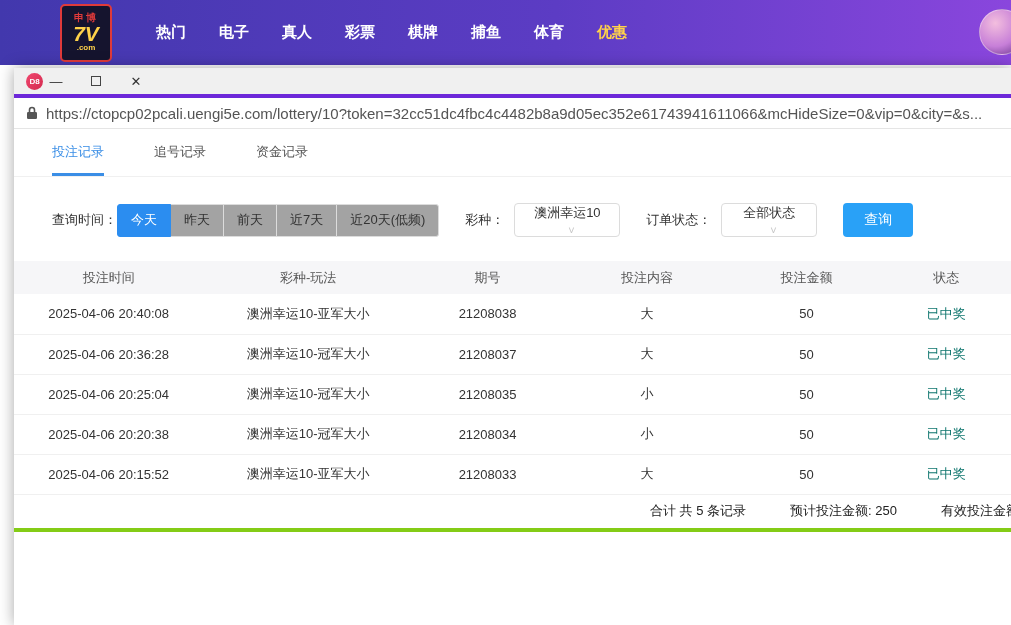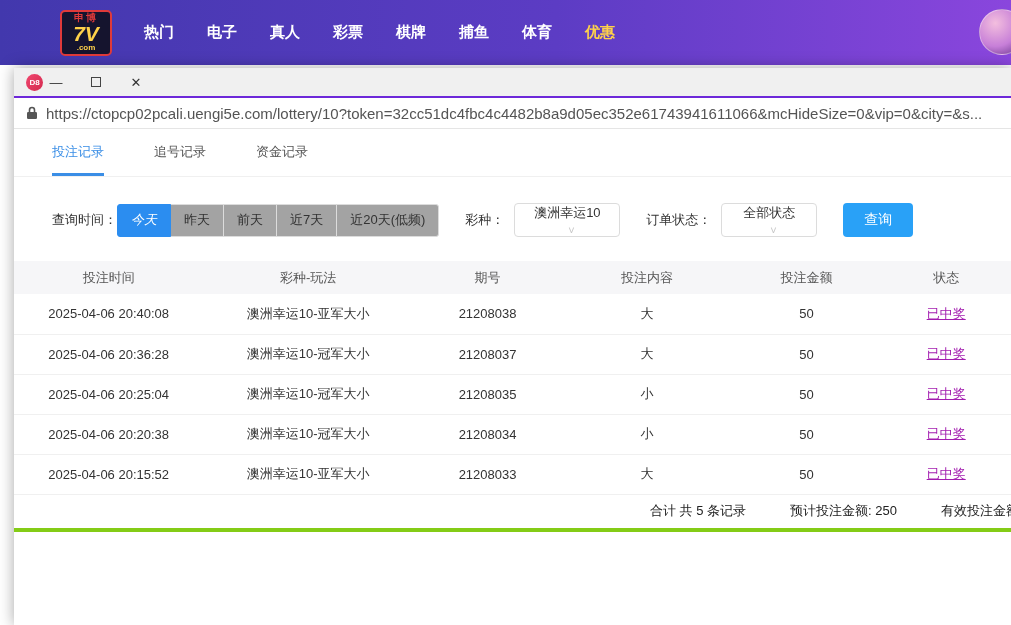--- a/index.html
+++ b/index.html
@@ -3,37 +3,37 @@
 <meta charset="utf-8">
 <style>
   * { margin:0; padding:0; box-sizing:border-box; }
   html,body { width:1011px; height:625px; overflow:hidden; background:#ffffff;
     font-family:"Liberation Sans","DejaVu Sans",sans-serif; }
 
   
   .topbar { position:absolute; top:0; left:0; width:1011px; height:65px;
     background:linear-gradient(90deg,#4238ad 0%,#5c3cc4 55%,#8a46dd 100%);
     display:flex; align-items:center; }
-  .logo { margin-left:60px; width:52px; height:46px; background:#15142e;
+  .logo { margin-left:60px; width:52px; height:58px; background:#15142e;
     border:2px solid #e03a3a; border-radius:5px; display:flex; flex-direction:column;
     align-items:center; justify-content:center; line-height:1; flex:none; }
   .logo-top { color:#e03a3a; font-size:10px; font-weight:bold; letter-spacing:2px; }
   .logo-main { color:#ffd24a; font-size:21px; font-weight:bold; font-style:italic; }
   .logo-bottom { color:#ffd24a; font-size:8px; font-weight:bold; }
-  .nav { display:flex; margin-left:32px; gap:33px; }
+  .nav { display:flex; margin-left:44px; gap:33px; }
   .nav-item { color:#fff; font-size:15px; font-weight:bold; cursor:pointer; white-space:nowrap; }
   .nav-item.highlight { color:#ffd24a; }
   .avatar { position:absolute; right:-14px; top:9px; width:46px; height:46px; border-radius:50%;
     background:radial-gradient(circle at 35% 30%, #f3bede, #c77fd8 55%, #5c2b84); border:1px solid rgba(255,255,255,.4); }
 
   
   .window { position:absolute; left:14px; top:68px; width:997px; height:557px;
     background:#fff; box-shadow:0 0 14px rgba(0,0,0,.35); display:flex; flex-direction:column; overflow:hidden; }
 
-  .titlebar { height:30px; background:#f0f0f0; border-bottom:2px solid #6d28d9;
+  .titlebar { height:30px; background:#f0f0f0; border-bottom:4px solid #6d28d9;
     display:flex; align-items:center; padding:0 12px; flex:none; }
   .app-icon { width:17px; height:17px; border-radius:50%; background:linear-gradient(135deg,#f0476f,#d42a4e);
     color:#fff; font-size:8px; font-weight:bold; display:flex; align-items:center; justify-content:center; flex:none; }
   .win-title { margin-left:8px; font-size:12px; color:#333; flex:1; }
   .win-controls { display:flex; align-items:center; gap:14px; }
   .win-btn { width:26px; height:22px; display:flex; align-items:center; justify-content:center;
     font-size:13px; color:#333; cursor:pointer; }
   .maximize-box { width:10px; height:10px; border:1px solid #444; display:inline-block; }
 
   .urlbar { height:31px; background:#fff; border-bottom:1px solid #e5e5e5;
@@ -47,34 +47,34 @@
   .tab { font-size:13px; color:#555; padding-bottom:12px; cursor:pointer; border-bottom:3px solid transparent; }
   .tab.active { color:#3a8ee6; border-bottom-color:#3a8ee6; }
 
   .filters { display:flex; align-items:center; margin:26px 0 0 38px; flex:none; }
   .filter-label { font-size:13px; color:#333; white-space:nowrap; }
   .seg-group { display:flex; }
   .seg-btn { height:33px; padding:0 13px; background:#a3a3a3; border:1px solid #dcdcdc;
     font-size:13px; color:#333; display:flex; align-items:center; cursor:pointer; margin-left:-1px; white-space:nowrap; }
   .seg-btn:first-child { border-radius:3px 0 0 3px; margin-left:0; }
   .seg-btn:last-child { border-radius:0 3px 3px 0; }
-  .seg-btn.active { background:#2b8df0; border-color:#2b8df0; color:#fff; z-index:1;font-style:italic; }
+  .seg-btn.active { background:#2b8df0; border-color:#2b8df0; color:#fff; z-index:1; }
   .dropdown { height:34px; border:1px solid #dcdcdc; border-radius:4px; background:#fff;
     display:flex; align-items:center; justify-content:space-between; padding:0 10px; cursor:pointer;flex-direction:column; }
   .dd-value { font-size:13px; color:#333; white-space:nowrap; }
   .chevron { color:#c7c7c7; font-size:11px; margin-left:8px; }
   .search-btn { width:70px; height:34px; margin-left:26px; background:#29a1f7; border:none;
     border-radius:4px; color:#fff; font-size:14px; cursor:pointer;
     font-family:"Liberation Sans","DejaVu Sans",sans-serif; }
   .sp24 { width:26px; flex:none; } .sp12 { width:10px; flex:none; }
 
   table.records { width:100%; border-collapse:collapse; margin-top:24px; table-layout:fixed; }
   .records th { background:#f6f6f8; height:33px; font-size:13px; font-weight:normal; color:#555; text-align:center; }
   .records td { height:40px; font-size:13px; color:#333; text-align:center; border-bottom:1px solid #f0f0f0; }
-  .records td.status-win { color:#a21caf;text-decoration:underline; }
+  .records td.status-win { color:#0f766e; }
 
   .summary { height:37px; border-bottom:4px solid #84cc16; display:flex; align-items:center;
     justify-content:flex-end; gap:44px; font-size:13px; color:#222; flex:none; white-space:nowrap; }
   .summary span:last-child { margin-right:-8px; }
 </style>
 </head>
 <body>
 
 <div class="topbar">
   <div class="logo">

